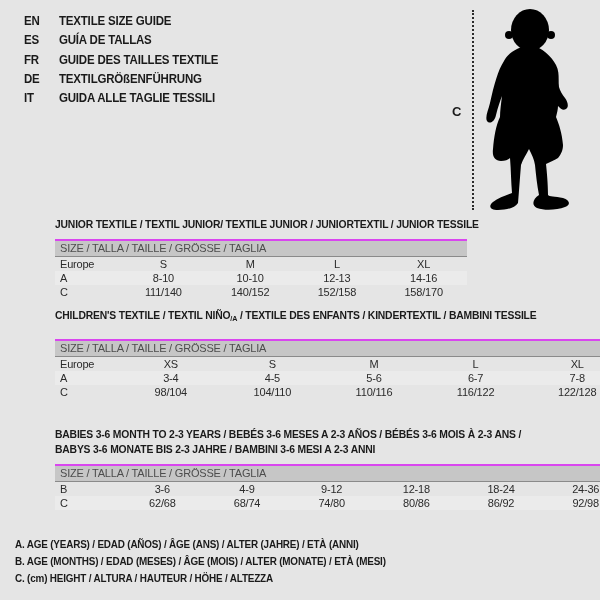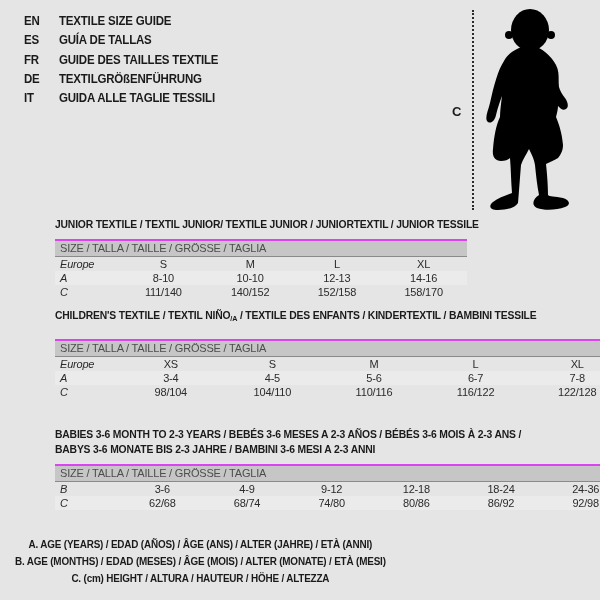--- a/index.html
+++ b/index.html
@@ -28,25 +28,25 @@
   .sec-title .subscript{font-size:8px;vertical-align:-2px;}
   #sec0 .ttable{margin-top:7px;}
   #sec1 .ttable{margin-top:13px;}
   #sec2 .ttable{margin-top:7px;}
 
   .size-band{background:#c6c6c6;border-top:2px solid #d946ef;border-bottom:1px solid #8a8a8a;
              color:#4d4d4d;font-size:11px;line-height:13px;padding:1px 0 1px 5px;
              letter-spacing:-0.2px;}
   .trow{display:flex;align-items:center;height:14px;font-size:11px;color:#2b2b2b;letter-spacing:-0.2px;}
   .trow.shaded{background:#ebebeb;}
-  .tlabel{width:60px;padding-left:5px;font-style:italic;}
+  .tlabel{width:60px;padding-left:5px;}
   .tcell{flex:1;text-align:center;}
 
   
-  .footnotes{position:absolute;left:15px;top:536px;text-align:center;}
+  .footnotes{position:absolute;left:15px;top:536px;}
   .footnote{font-weight:bold;font-size:11px;line-height:16.8px;transform:scaleX(0.9);
             transform-origin:left center;white-space:nowrap;letter-spacing:-0.2px;}
 </style>
 </head>
 <body>
 
 <div id="page">
 
   <div class="lang-list">
     <div class="lang-row">

